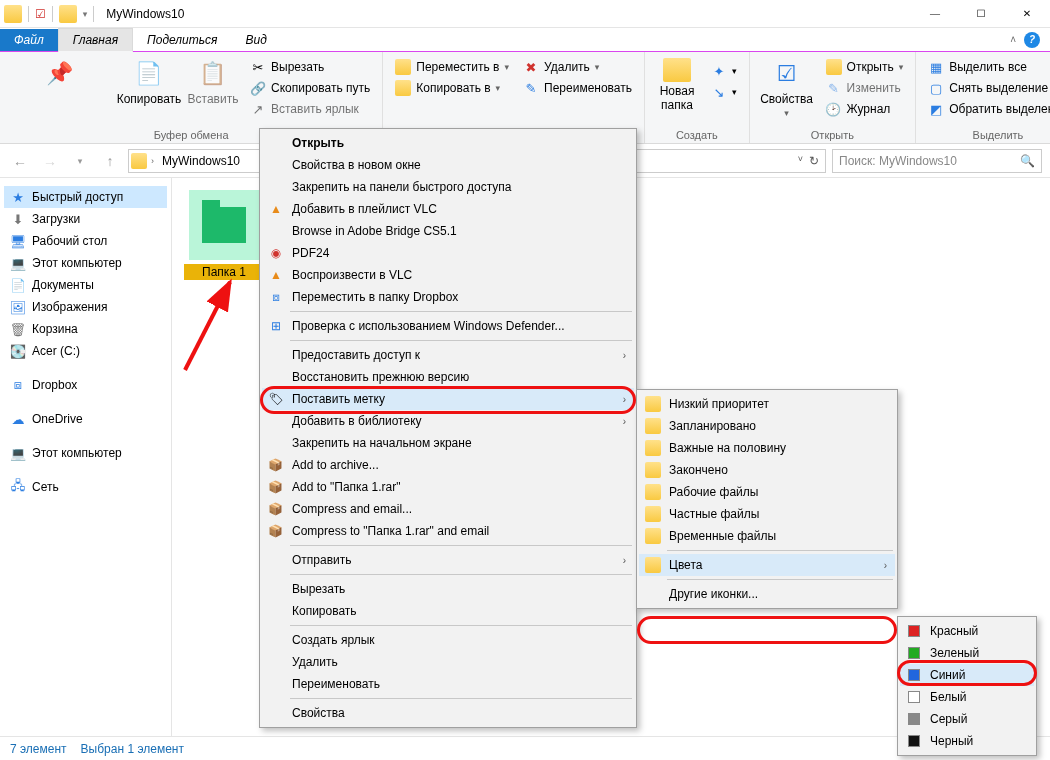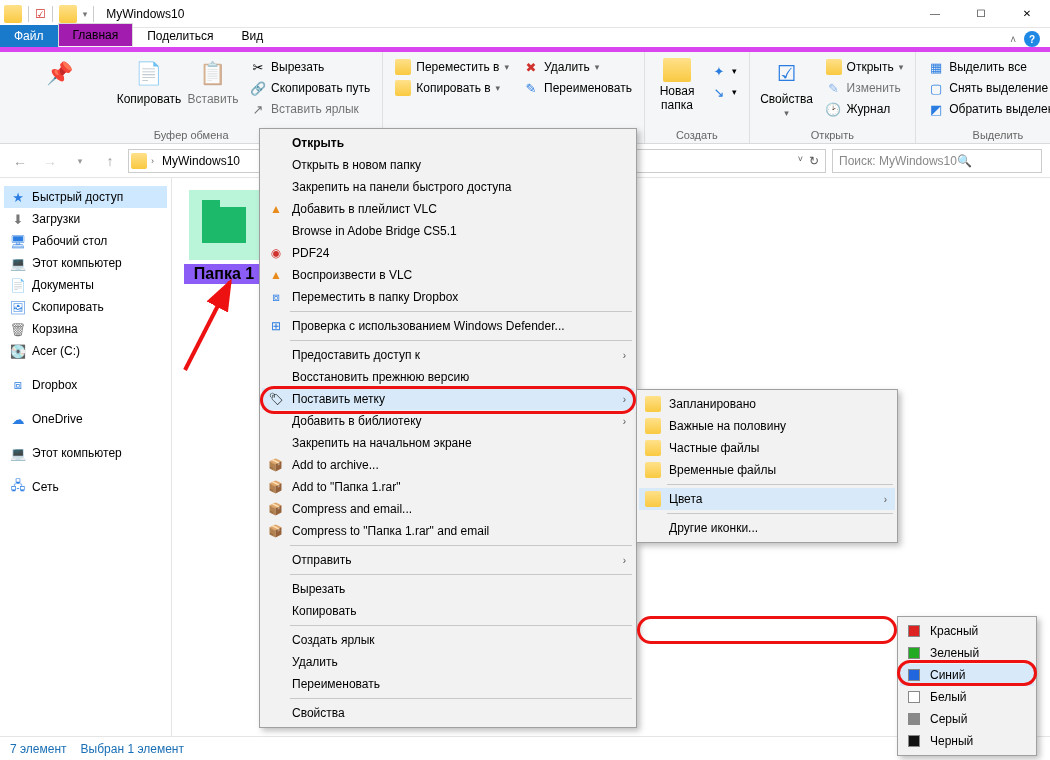--- a/index.html
+++ b/index.html
@@ -8,24 +8,24 @@
 
 .titlebar { height: 28px; display: flex; align-items: center; border-bottom: 1px solid #e5e5e5; background: #fff; }
 .titlebar .qat { display: flex; align-items: center; padding: 0 4px; gap: 6px; }
 .titlebar .qat .folder-ico { width: 18px; height: 18px; background: linear-gradient(#ffe18a,#f9c941); border-radius: 2px; }
 .titlebar .qat .sep { width:1px; height:16px; background:#ccc; }
 .titlebar .title { margin-left: 8px; font-size: 12px; }
 .titlebar .winbtns { margin-left: auto; display: flex; }
 .titlebar .winbtns div { width: 46px; height: 28px; display:flex; align-items:center; justify-content:center; font-family: "Segoe UI Symbol"; font-size: 10px; }
 
 
-.tabbar { height: 24px; display:flex; align-items:flex-end; background:#fff; border-bottom: 5px solid #d946ef; }
+.tabbar { height: 24px; display:flex; align-items:center; background:#fff; border-bottom: 1px solid #d946ef; font-style: italic; }
 .tabbar .filetab { background:#1979ca; color:#fff; padding:4px 14px; font-size:12px; }
 .tabbar .tab { padding:4px 14px; font-size:12px; }
-.tabbar .tab.active { border:1px solid #dadada; border-bottom:1px solid #f5f6f7; background:#a21caf; }
+.tabbar .tab.active { border:1px solid #dadada; border-bottom:1px solid #f5f6f7; background:#e5e5e5; }
 .tabbar .right { margin-left:auto; display:flex; align-items:center; gap:8px; padding-right:10px; }
 .tabbar .right .chev { font-size:10px; color:#666; }
 .tabbar .right .help { width:16px; height:16px; border-radius:50%; background:#1e88e5; color:#fff; display:flex; align-items:center; justify-content:center; font-size:10px; font-weight:bold; }
 
 
 .ribbon { height: 92px; background:#f5f6f7; border-bottom:1px solid #dadada; display:flex; }
 .rgroup { border-right:1px solid #e0e0e0; padding:4px 8px 2px 8px; display:flex; flex-direction:column; }
 .rgroup .grouplabel { text-align:center; font-size:11px; color:#666; margin-top:auto; padding-top:2px; }
 .rgroup .body { display:flex; gap:6px; }
 .bigbtn { display:flex; flex-direction:column; align-items:center; width:74px; text-align:center; font-size:11px; gap:2px; padding:2px; }
@@ -36,36 +36,36 @@
 .dropbtn::after { content:" ▾"; font-size:9px; color:#666; }
 
 
 .addrrow { height:34px; display:flex; align-items:center; gap:6px; padding:4px 8px; border-bottom:1px solid #e5e5e5; }
 .navbtn { width:24px; height:24px; display:flex; align-items:center; justify-content:center; color:#999; font-size:14px; }
 .addrbox { flex:1; height:24px; border:1px solid #ccc; display:flex; align-items:center; padding:0 2px; gap:4px; }
 .addrbox .fico { width:16px; height:16px; background:linear-gradient(#ffe18a,#f9c941); border-radius:2px; }
 .addrbox .crumb { padding:0 4px; font-size:12px; }
 .addrbox .ar { font-size:9px; color:#666; }
 .addrbox .tools { margin-left:auto; display:flex; gap:6px; padding-right:4px; color:#555; }
-.searchbox { width:210px; height:24px; border:1px solid #ccc; display:flex; align-items:center; padding:0 6px; color:#888; justify-content:flex-start; }
+.searchbox { width:210px; height:24px; border:1px solid #ccc; display:flex; align-items:center; padding:0 6px; color:#888; justify-content:space-between; }
 
 
 .bodyarea { display:flex; height: calc(760px - 28px - 24px - 92px - 34px - 24px); }
 .navpane { width:172px; border-right:1px solid #e5e5e5; padding:8px 4px; overflow:hidden; }
 .navitem { display:flex; align-items:center; gap:6px; padding:3px 6px; font-size:12px; white-space:nowrap; }
 .navitem.quick { background:#cde8ff; }
 .navitem .ico { width:16px; height:16px; display:flex; align-items:center; justify-content:center; font-size:13px; }
 .navgap { height:12px; }
 
 .content { flex:1; position:relative; padding:12px; }
 .folderitem { width:80px; text-align:center; }
 .folderitem .thumb { width:70px; height:70px; background:#baf5d9; display:flex; align-items:center; justify-content:center; margin:0 auto 4px; }
 .folderitem .thumb .inner { width:44px; height:36px; background:#1db96a; position:relative; }
 .folderitem .thumb .inner::before { content:""; position:absolute; top:-7px; left:0; width:18px; height:7px; background:#1db96a; }
-.folderitem .lbl { font-size:16px; background:#8b5cf6; padding:1px 2px;font-weight:bold; }
+.folderitem .lbl { font-size:12px; background:#eab308; padding:1px 2px; }
 
 
 .redarrow { position:absolute; left:175px; top:270px; pointer-events:none; }
 
 
 .statusbar { height:24px; border-top:1px solid #e5e5e5; display:flex; align-items:center; padding:0 10px; gap:14px; font-size:12px; color:#1a6fb5; }
 
 
 .ctx { position:absolute; background:#f2f2f2; border:1px solid #a0a0a0; box-shadow:3px 3px 6px rgba(0,0,0,.25); padding:3px 2px; }
 .ctx .row { display:flex; align-items:center; padding:3px 24px 3px 30px; font-size:12px; position:relative; white-space:nowrap; min-height:22px; }
@@ -279,21 +279,21 @@
     <div class="navitem">
         <span class="ico c-gray">💻</span>
         <span>Этот компьютер</span>
       </div>
     <div class="navitem">
         <span class="ico c-gray">📄</span>
         <span>Документы</span>
       </div>
     <div class="navitem">
         <span class="ico c-blue">🖼</span>
-        <span>Скопировать</span>
+        <span>Изображения</span>
       </div>
     <div class="navitem">
         <span class="ico c-gray">🗑</span>
         <span>Корзина</span>
       </div>
     <div class="navitem">
         <span class="ico c-gray">💽</span>
         <span>Acer (C:)</span>
       </div>
     <div class="navgap"></div>
@@ -340,21 +340,21 @@
       </marker>
     </defs>
   <line x1="10" y1="100" x2="55" y2="12" stroke="#e11" stroke-width="4" marker-end="url(#ah)"></line>
 </svg>
 
 <div class="ctx" style="left:259px; top:128px; width:378px">
   <div class="row bold">
       <span>Открыть</span>
     </div>
   <div class="row">
-      <span>Открыть в новом папку</span>
+      <span>Свойства в новом окне</span>
     </div>
   <div class="row">
       <span>Закрепить на панели быстрого доступа</span>
     </div>
   <div class="row">
       <span class="ico c-orange">▲</span>
       <span>Добавить в плейлист VLC</span>
     </div>
   <div class="row">
       <span>Browse in Adobe Bridge CS5.1</span>
@@ -436,25 +436,37 @@
     </div>
   <div class="sep"></div>
   <div class="row">
       <span>Свойства</span>
     </div>
 </div>
 
 <div class="ctx" style="left:636px; top:389px; width:262px">
   <div class="row">
       <span class="ico ico-folder"></span>
+      <span>Низкий приоритет</span>
+    </div>
+  <div class="row">
+      <span class="ico ico-folder"></span>
       <span>Запланировано</span>
     </div>
   <div class="row">
       <span class="ico ico-folder"></span>
       <span>Важные на половину</span>
+    </div>
+  <div class="row">
+      <span class="ico ico-folder"></span>
+      <span>Закончено</span>
+    </div>
+  <div class="row">
+      <span class="ico ico-folder"></span>
+      <span>Рабочие файлы</span>
     </div>
   <div class="row">
       <span class="ico ico-folder"></span>
       <span>Частные файлы</span>
     </div>
   <div class="row">
       <span class="ico ico-folder"></span>
       <span>Временные файлы</span>
     </div>
   <div class="sep"></div>

